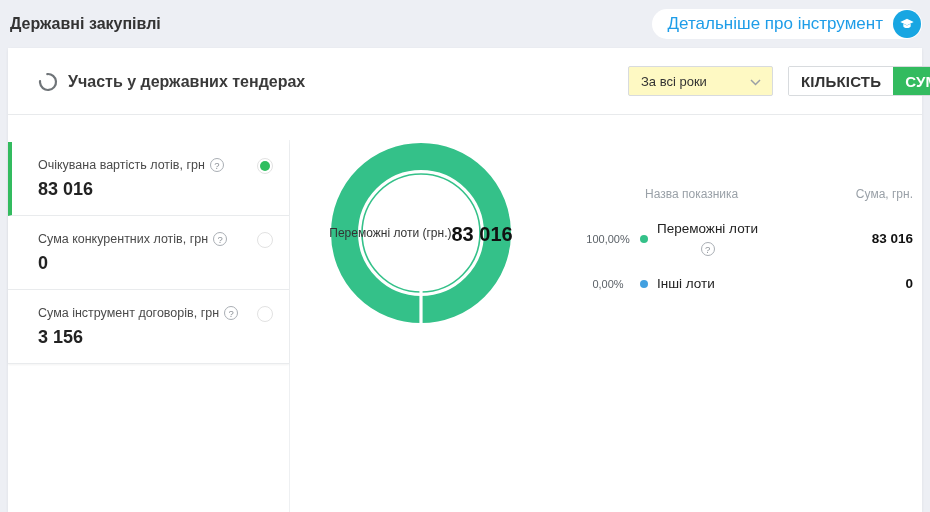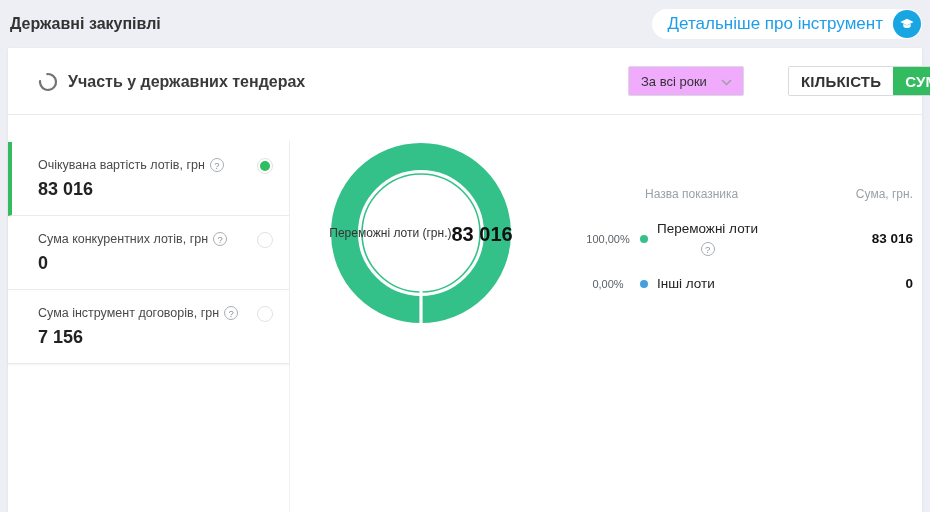--- a/index.html
+++ b/index.html
@@ -33,22 +33,22 @@
 
   
   .panel {
     position:absolute; left:8px; right:8px; top:48px; bottom:0;
     background:#fff; box-shadow:0 1px 3px rgba(0,0,0,.07);
   }
   .panel-header { position:relative; height:67px; border-bottom:1px solid #e8eaec; }
   .loader-icon { position:absolute; left:30px; top:24px; width:20px; height:20px; }
   .section-title { position:absolute; left:60px; top:25px; font-size:16px; font-weight:bold; color:#3a3a3a;text-align:right; }
   .year-select {
-    position:absolute; left:620px; top:18px; width:116px; height:30px;
-    border:1px solid #d8dbde; border-radius:2px; background:#f0abfc;
+    position:absolute; left:620px; top:18px; width:145px; height:30px;
+    border:1px solid #d8dbde; border-radius:2px; background:#fef9c3;
     display:flex; align-items:center; justify-content:space-between;
     padding:0 11px 0 12px; font-size:13px; color:#333; cursor:pointer;
   }
   .toggle-group {
     position:absolute; left:780px; top:18px; height:30px;
     display:flex; border:1px solid #d8dbde; border-radius:2px; overflow:hidden; background:#fff;
   }
   .toggle-btn {
     font-size:15px; font-weight:bold; letter-spacing:.2px;
     display:flex; align-items:center; padding:0 12px;
@@ -167,21 +167,21 @@
       </div>
       <div class="metric-value">0</div>
       <span class="radio"></span>
     </div>
 
     <div class="metric-card">
       <div class="metric-title">
         <span>Сума інструмент договорів, грн</span>
         <span class="help-q"></span>
       </div>
-      <div class="metric-value">7 156</div>
+      <div class="metric-value">3 156</div>
       <span class="radio"></span>
     </div>
   </div>
 
   <div class="chart-wrap">
 
     <svg class="donut-svg" width="200" height="200" viewBox="0 0 200 200">
       <circle id="donut-ring" cx="100" cy="100" r="76.5" fill="none" stroke="#34c189" stroke-width="27" transform="rotate(90 100 100)" stroke-dasharray="480.66367599923836 0"></circle>
       <circle cx="100" cy="100" r="59" fill="none" stroke="#34c189" stroke-width="1.6"></circle>
       <line x1="100" y1="157" x2="100" y2="192" stroke="#ffffff" stroke-width="3.2"></line>

